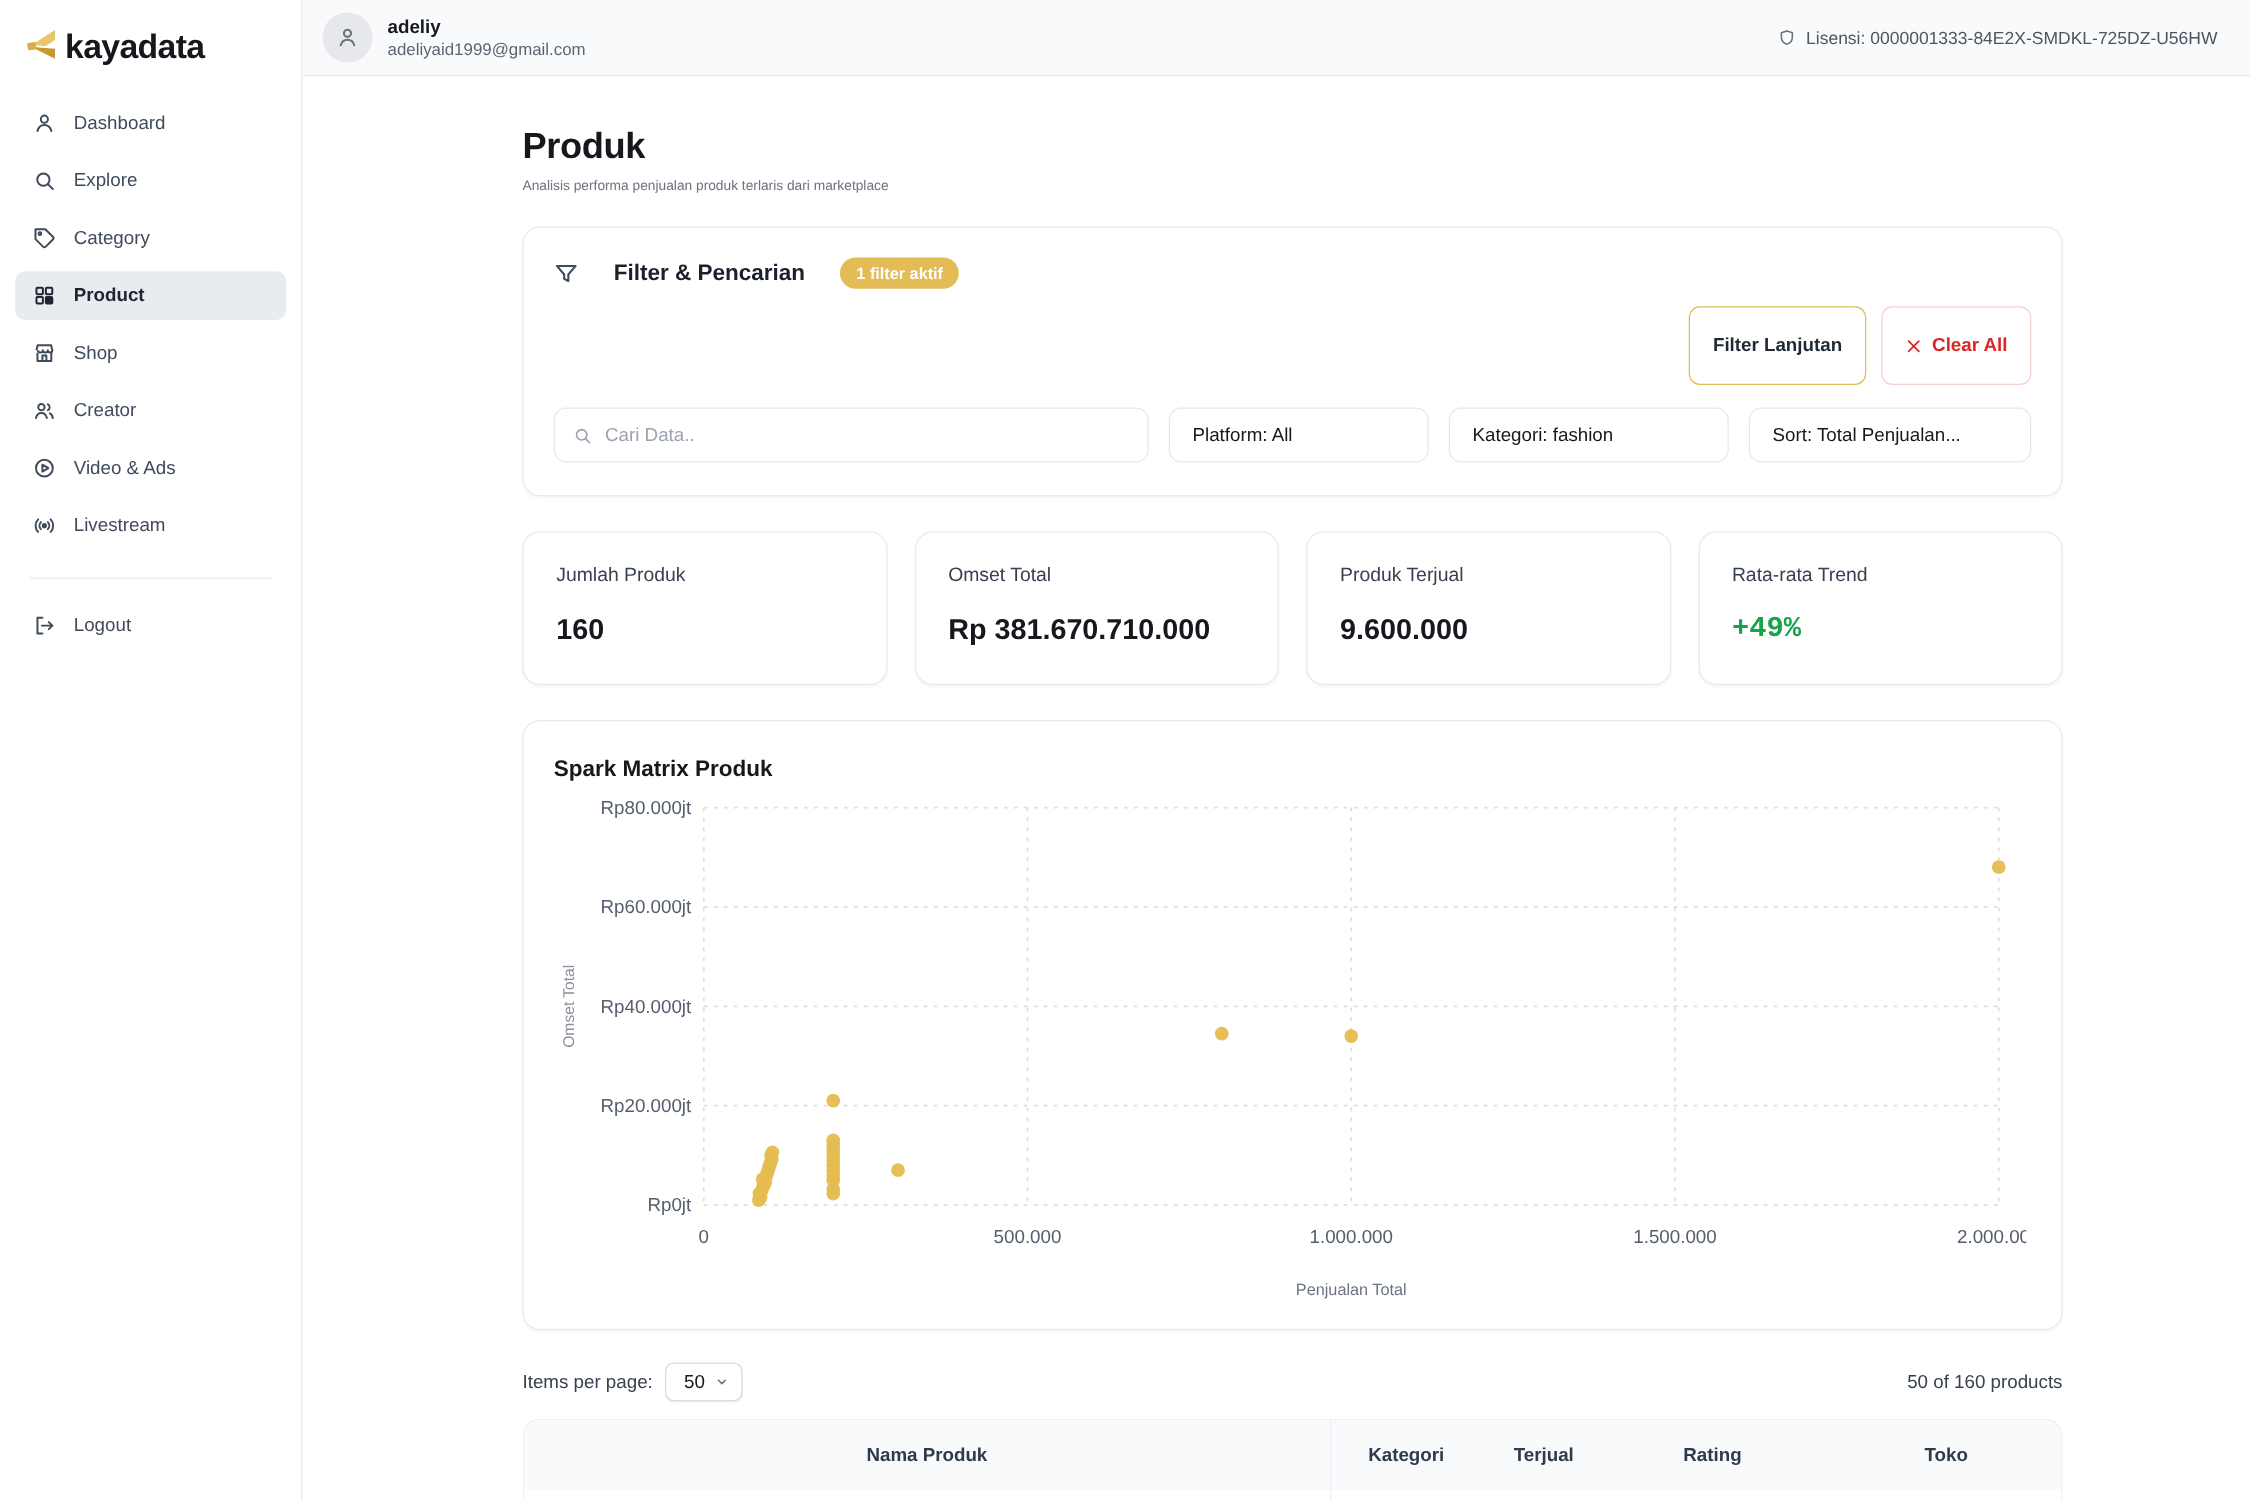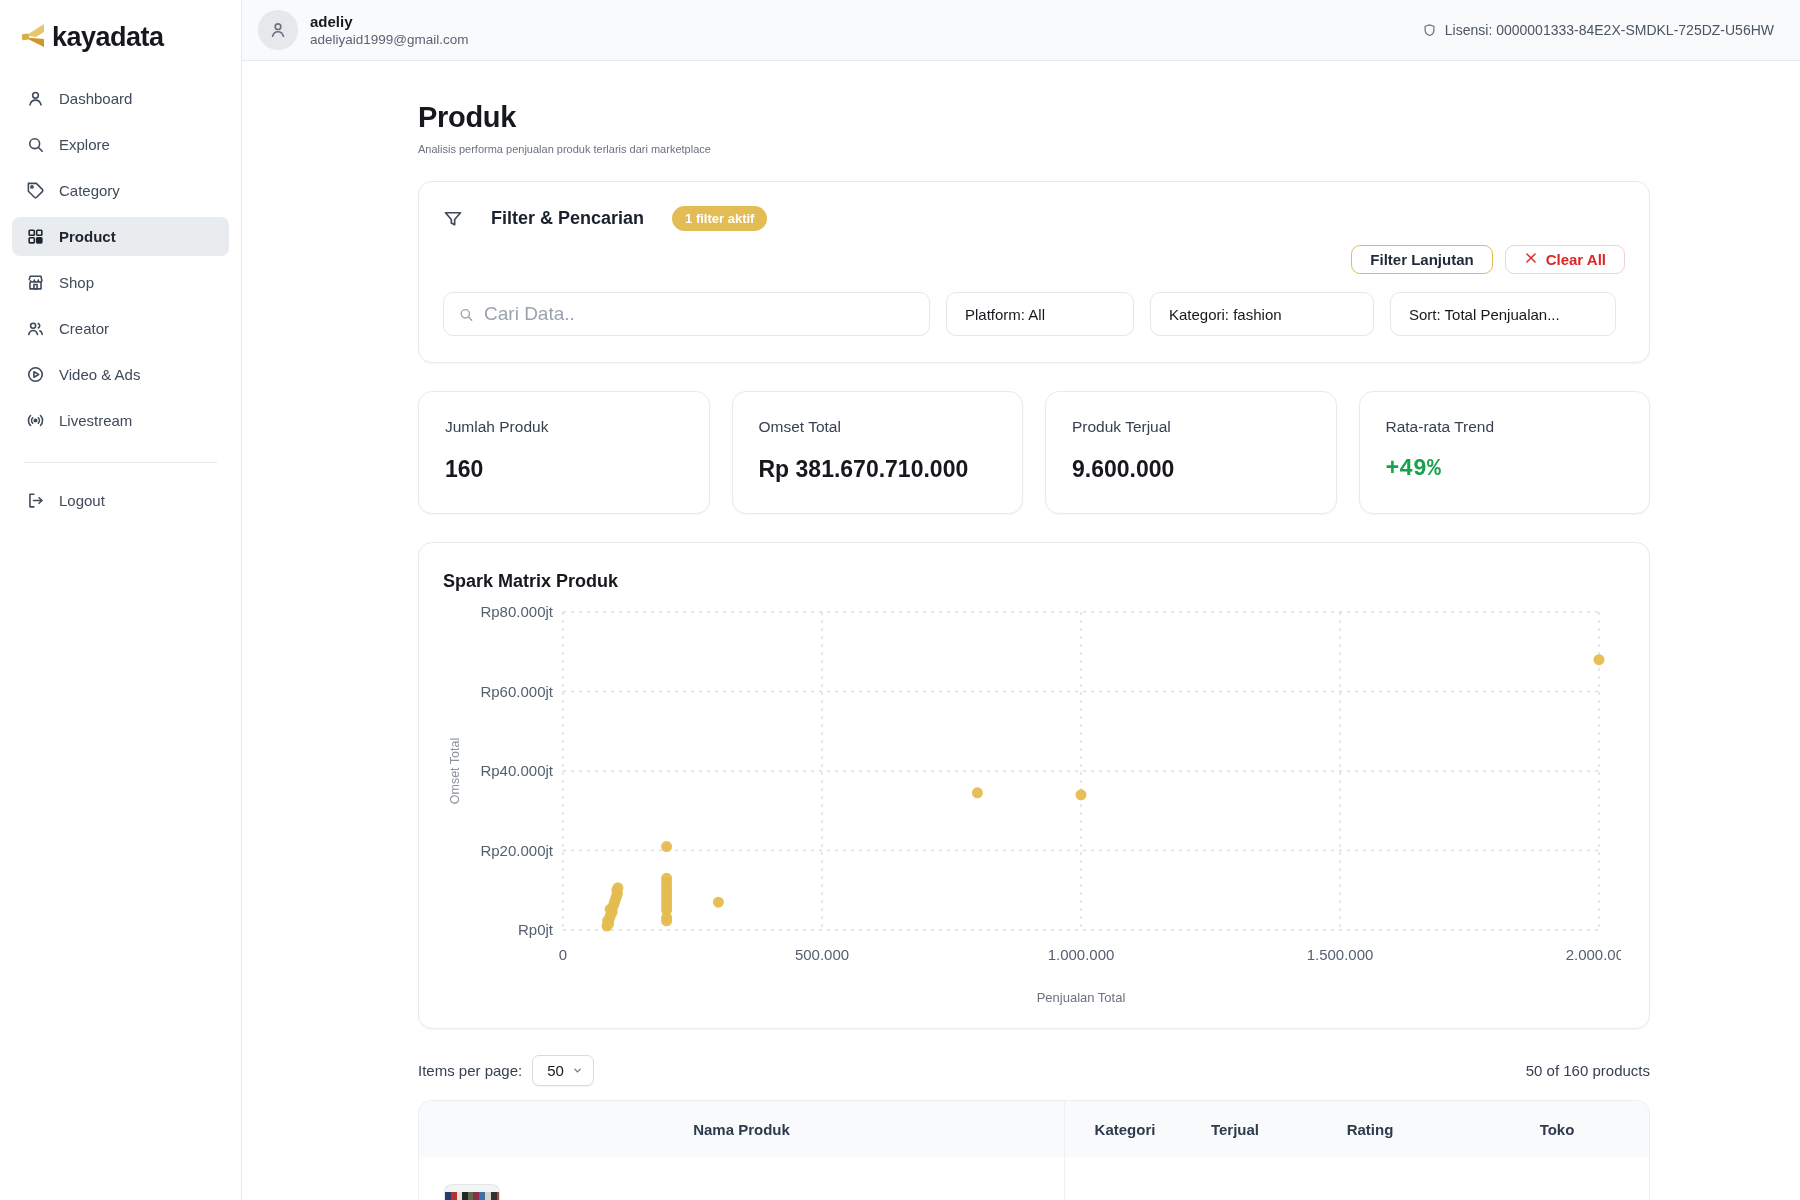--- a/index.html
+++ b/index.html
@@ -39,34 +39,34 @@
   .card { background:#fff; border:1px solid #E8EAED; border-radius:14px;
     box-shadow:0 1px 2px rgba(16,24,40,0.04); }
 
   
   .filter-card { width:1232px; margin-top:26px; padding:24px 24px 26px 24px; }
   .filter-head { display:flex; align-items:center; gap:28px; }
   .filter-title { font-size:18px; font-weight:bold; color:#1A202C; }
   .badge-active { background:#E4BC55; color:#fff; font-size:13px; font-weight:bold;
     padding:5px 13px; border-radius:999px; }
   .filter-actions { display:flex; justify-content:flex-end; gap:12px; margin-top:14px; }
-  .btn { display:inline-flex; align-items:flex-start; gap:8px; font-size:15px;
-    padding:5px 18px; border-radius:9px; background:#fff; cursor:pointer; border:1px solid; }
+  .btn { display:inline-flex; align-items:center; gap:8px; font-size:15px;
+    padding:22px 18px; border-radius:9px; background:#fff; cursor:pointer; border:1px solid; }
   .btn-advanced { border-color:#E4BC55; color:#1F2937; font-weight:600; }
   .btn-clear { border-color:#F6CFCF; color:#DC2626; font-weight:600; }
   .filter-row { display:flex; gap:16px; margin-top:18px; }
   .search-box { flex:1 1 auto; display:flex; align-items:center; gap:10px;
     border:1px solid #E5E7EB; border-radius:10px; height:44px; padding:0 14px; max-width:487px; }
-  .search-box input { border:none; outline:none; font-size:19px; color:#111827; width:100%;
+  .search-box input { border:none; outline:none; font-size:15px; color:#111827; width:100%;
     font-family:"Liberation Sans", sans-serif; background:transparent; }
   .search-box input::placeholder { color:#9CA3AF; }
   .dropdown { display:flex; align-items:center; border:1px solid #E5E7EB; border-radius:10px;
     height:44px; padding:0 18px; font-size:15px; color:#16181D; font-weight:500;
     cursor:pointer; background:#fff; }
-  .dd-platform { width:188px; } .dd-kategori { width:224px; } .dd-sort { width:226px; }
+  .dd-platform { width:208px; } .dd-kategori { width:224px; } .dd-sort { width:226px; }
 
   
   .stats-row { display:flex; gap:22px; width:1232px; margin-top:28px; }
   .stat-card { flex:1; padding:26px 26px 30px 26px; }
   .stat-label { font-size:15.5px; color:#374151; font-weight:500; }
   .stat-value { font-size:23px; font-weight:bold; color:#16181D; margin-top:20px; }
   .stat-value.green { color:#16A34A;font-family:Liberation Mono, monospace; }
 
   
   .chart-card { width:1232px; margin-top:28px; padding:24px 24px 10px 22px; }

